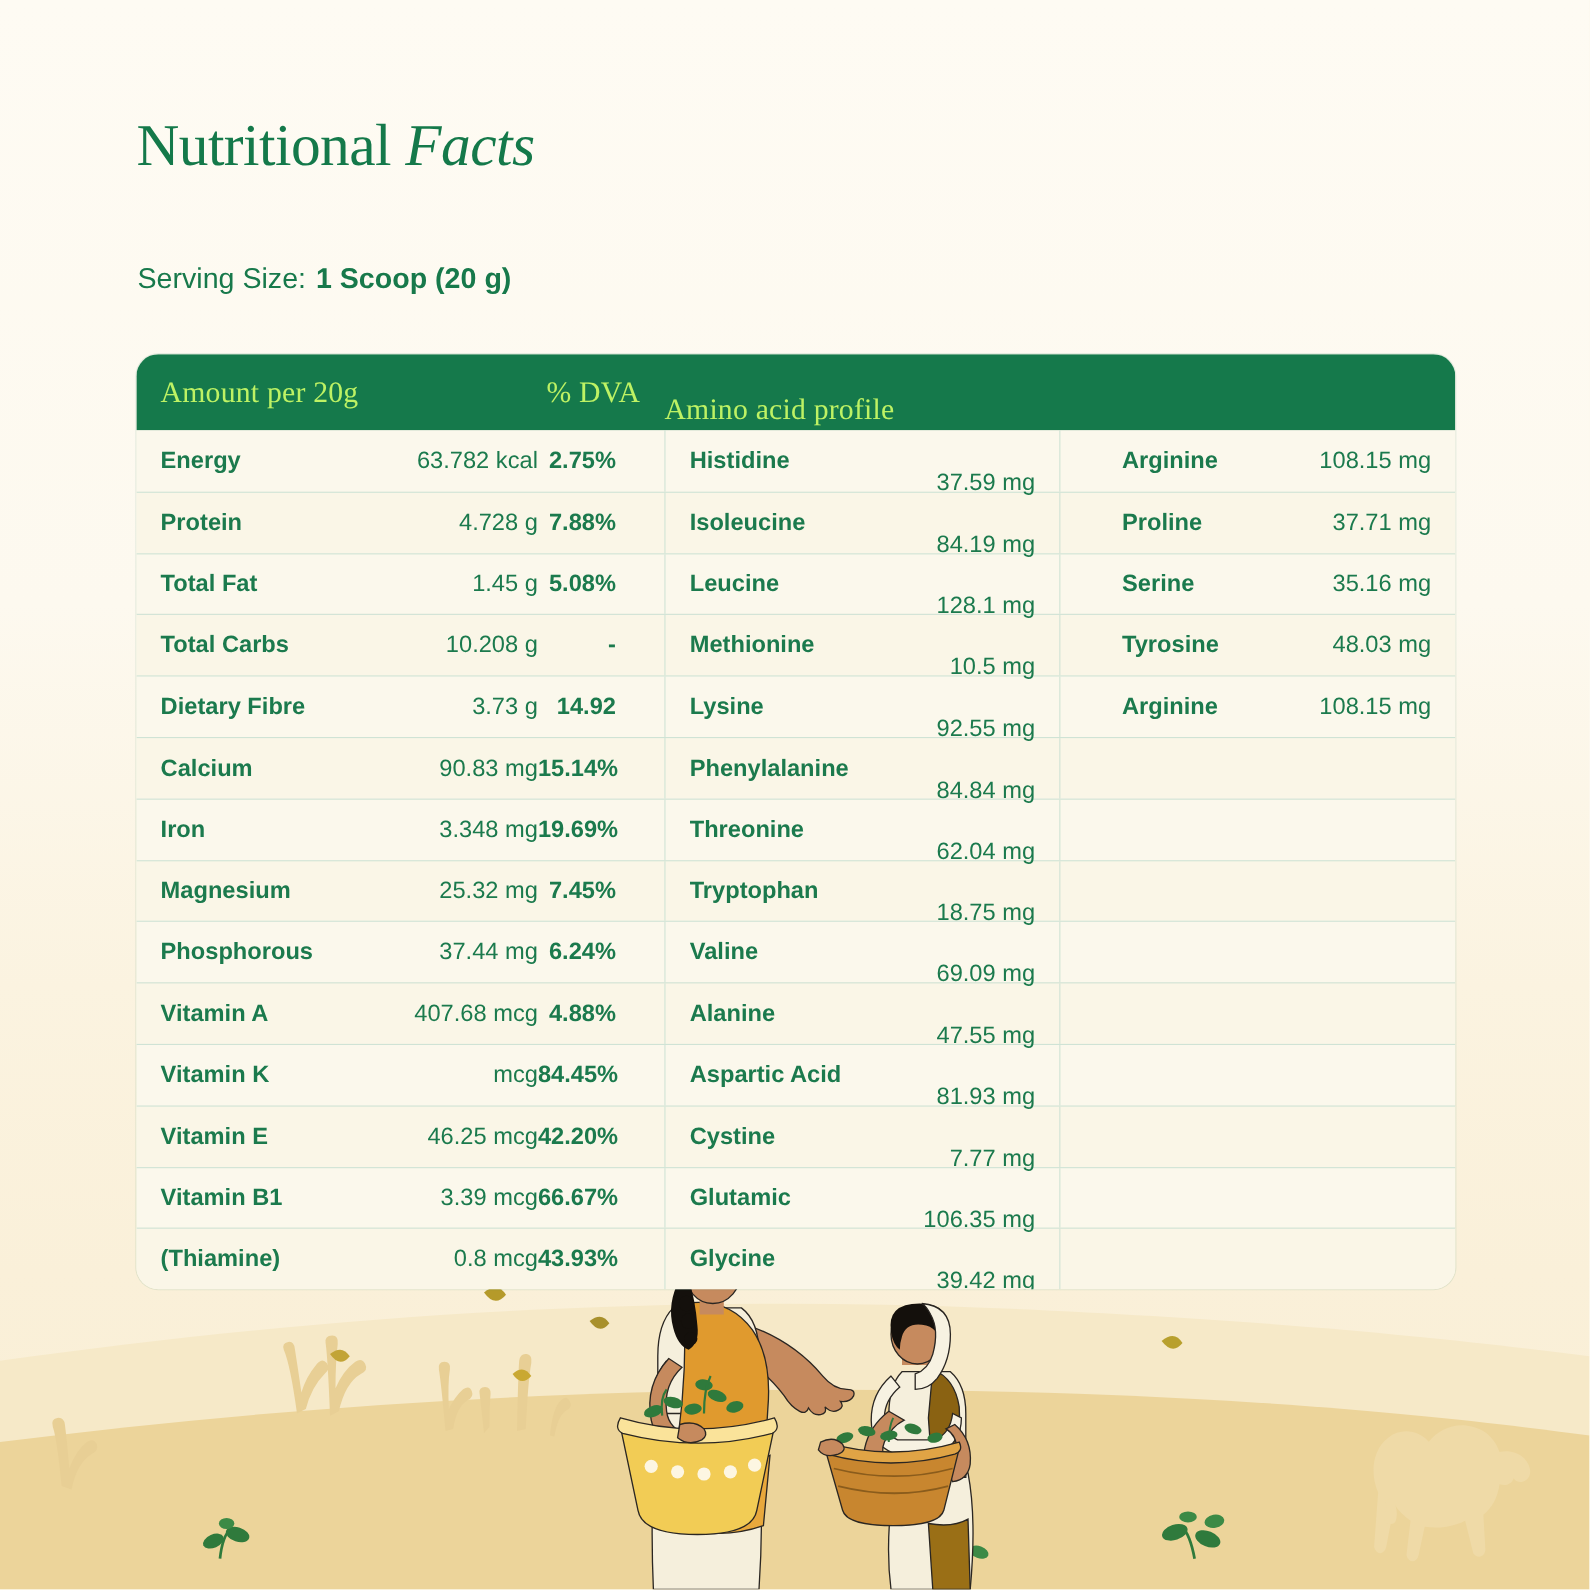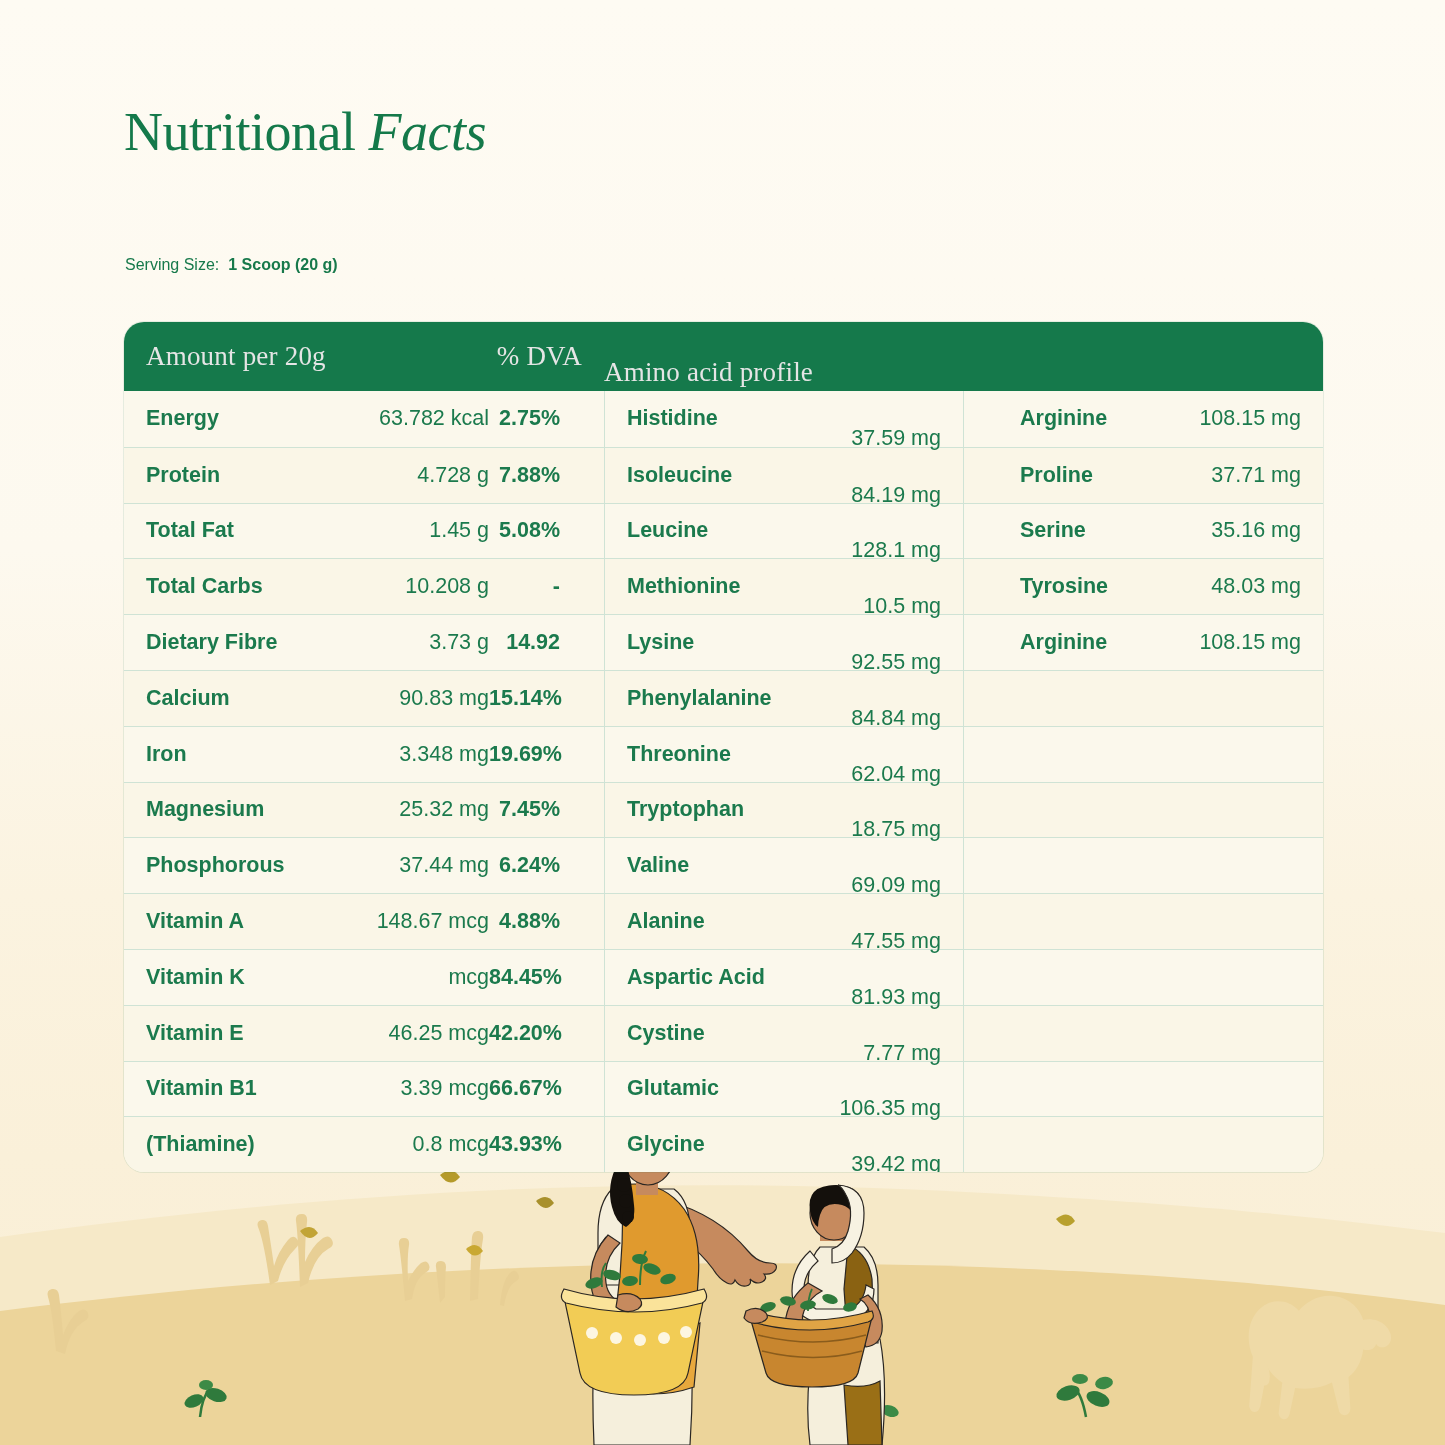--- a/index.html
+++ b/index.html
@@ -24,40 +24,40 @@
     position:absolute; left:124px; top:105px;
     font-family:"Liberation Serif", serif;
     font-size:54px; line-height:1;
     color:#14794a; letter-spacing:-0.5px;
     white-space:nowrap;
   }
   .title .ital{ font-style:italic; }
 
   
   .serving{
-    position:absolute; left:125px; top:256px;
-    font-size:16px; color:#17794b; white-space:nowrap;
+    position:absolute; left:125px; top:238px;
+    font-size:26px; color:#17794b; white-space:nowrap;
   }
   .serving .sv-label{ font-weight:400; }
   .serving .sv-value{ font-weight:700; margin-left:9px; }
 
   
   .table-wrap{
     position:absolute; left:124px; top:322px;
     width:1199px;
     border-radius:20px;
     overflow:hidden;
     background:#fbf8ec;
     box-shadow:0 0 0 1px rgba(22,120,74,0.10);
   }
   .thead{
     background:#15794b;
     height:69px;
     display:flex; align-items:center;
-    color:#e5e5e5;
+    color:#bef264;
     font-family:"Liberation Serif", serif;
   }
   .th{ font-size:27px; letter-spacing:0.2px; }
   .th-amount{ padding-left:22px; width:330px; }
   .th-dva{ width:128px; text-align:right; }
   .th-amino{ padding-left:22px; flex:1;margin-top:32px; }
 
   .trow{
     display:flex;
     height:55.8px;
@@ -462,21 +462,21 @@
             <div class="cell c-name br-name"></div>
             <div class="cell c-val br-val">
               <span style="width:100%;text-align:right"></span>
             </div>
           </div>
         </div>
         <div class="trow alt">
           <div class="blk-left">
             <div class="cell c-name bl-name">Vitamin A</div>
             <div class="cell c-val bl-val">
-              <span style="width:100%;text-align:right">148.67 mcg</span>
+              <span style="width:100%;text-align:right">407.68 mcg</span>
             </div>
             <div class="cell bl-dva">
               <span style="width:100%;text-align:right">4.88%</span>
             </div>
           </div>
           <div class="blk-mid">
             <div class="cell c-name bm-name">Alanine</div>
             <div class="cell c-val bm-val">
               <span style="width:100%;text-align:right">47.55 mg</span>
             </div>

